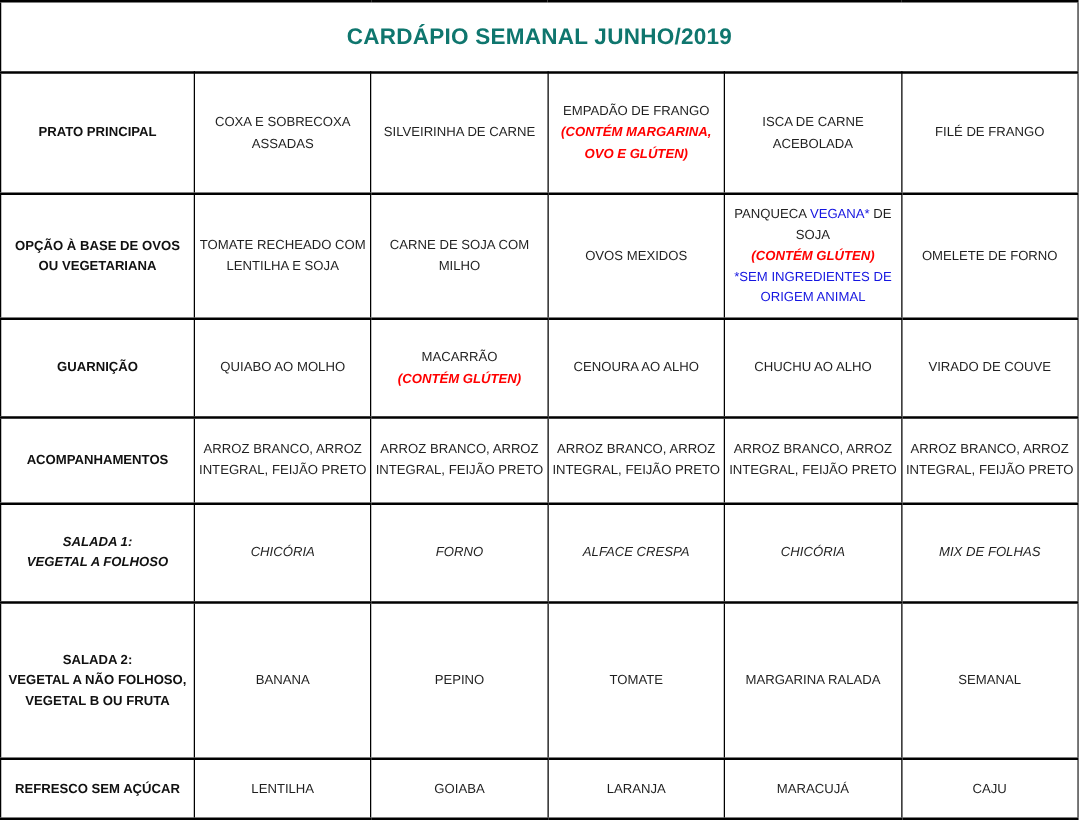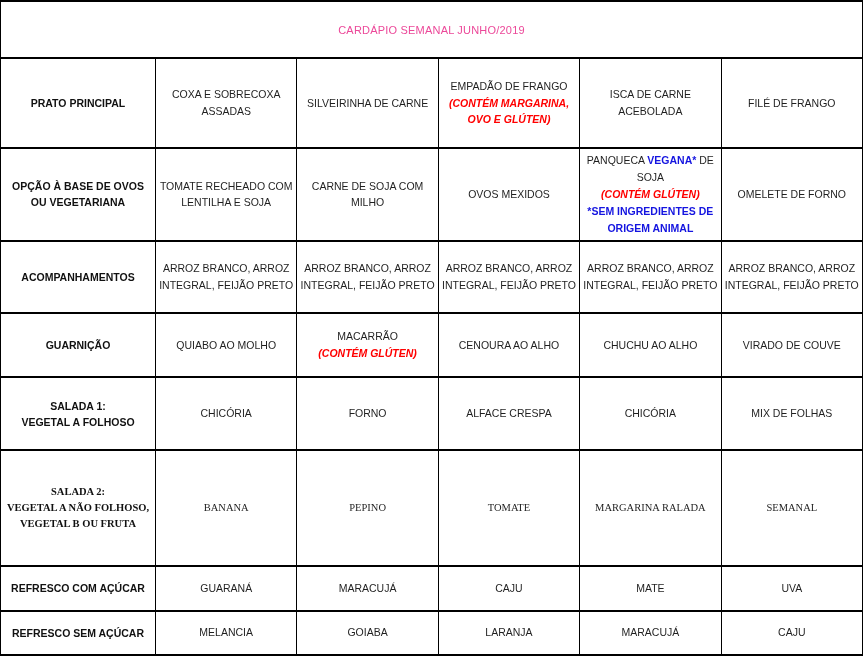--- a/index.html
+++ b/index.html
@@ -33,24 +33,24 @@
     border-top: 2px solid var(--border);
     border-bottom: 2px solid var(--border);
     text-align: center;
     vertical-align: middle;
     padding: 2px 3px;
     overflow: hidden;
   }
 
   tr.title-row { height: 57px; }
   th.title {
-    font-size: 11px;
-    font-weight: normal;
+    font-size: 18px;
+    font-weight: bold;
     letter-spacing: 0.2px;
-    color: #ec4899;
+    color: #0f766e;
   }
 
   tr.header-row { height: 61px; }
   th.col-h {
     font-size: 11px;
     font-weight: bold;
     white-space: pre-line;
     color: #111;
   }
 
@@ -65,27 +65,27 @@
     font-size: 10.5px;
     font-weight: normal;
     line-height: 1.6;
     color: var(--ink);
   }
 
   tbody tr:nth-child(1) { height: 87px; }
   tbody tr:nth-child(2) { height: 88px; }
   tbody tr:nth-child(3) { height: 70px; }
   tbody tr:nth-child(4) { height: 62px; }
-  tbody tr:nth-child(5) { height: 71px; }
-  tbody tr:nth-child(6) { height: 112px; font-family: Liberation Serif, serif; }
+  tbody tr:nth-child(5) { height: 71px; font-style: italic; }
+  tbody tr:nth-child(6) { height: 112px; }
   tbody tr:nth-child(7) { height: 43px; }
   tbody tr:nth-child(8) { height: 43px; }
 
   .red  { color: var(--red);  font-weight: bold; font-style: italic; }
-  .blue { color: var(--blue); font-weight: bold; }
+  .blue { color: var(--blue); font-weight: normal; }
 </style>
 </head>
 <body>
 
 <div class="sheet">
   <table>
     <colgroup>
       <col class="label-col">
       <col>
         <col>
@@ -110,34 +110,34 @@
         <tr>
           <th>OPÇÃO À BASE DE OVOS
 OU VEGETARIANA</th>
           <td><span>TOMATE RECHEADO COM LENTILHA E SOJA</span></td>
           <td><span>CARNE DE SOJA COM MILHO</span></td>
           <td><span>OVOS MEXIDOS</span></td>
           <td><span>PANQUECA </span><span class="blue">VEGANA*</span><span> DE SOJA</span><br><span class="red">(CONTÉM GLÚTEN)</span><br><span class="blue">*SEM INGREDIENTES DE ORIGEM ANIMAL</span></td>
           <td><span>OMELETE DE FORNO</span></td>
         </tr>
         <tr>
+          <th>GUARNIÇÃO</th>
+          <td><span>QUIABO AO MOLHO</span></td>
+          <td><span>MACARRÃO</span><br><span class="red">(CONTÉM GLÚTEN)</span></td>
+          <td><span>CENOURA AO ALHO</span></td>
+          <td><span>CHUCHU AO ALHO</span></td>
+          <td><span>VIRADO DE COUVE</span></td>
+        </tr>
+        <tr>
           <th>ACOMPANHAMENTOS</th>
           <td><span>ARROZ BRANCO, ARROZ INTEGRAL, FEIJÃO PRETO</span></td>
           <td><span>ARROZ BRANCO, ARROZ INTEGRAL, FEIJÃO PRETO</span></td>
           <td><span>ARROZ BRANCO, ARROZ INTEGRAL, FEIJÃO PRETO</span></td>
           <td><span>ARROZ BRANCO, ARROZ INTEGRAL, FEIJÃO PRETO</span></td>
           <td><span>ARROZ BRANCO, ARROZ INTEGRAL, FEIJÃO PRETO</span></td>
-        </tr>
-        <tr>
-          <th>GUARNIÇÃO</th>
-          <td><span>QUIABO AO MOLHO</span></td>
-          <td><span>MACARRÃO</span><br><span class="red">(CONTÉM GLÚTEN)</span></td>
-          <td><span>CENOURA AO ALHO</span></td>
-          <td><span>CHUCHU AO ALHO</span></td>
-          <td><span>VIRADO DE COUVE</span></td>
         </tr>
         <tr>
           <th>SALADA 1:
 VEGETAL A FOLHOSO</th>
           <td><span>CHICÓRIA</span></td>
           <td><span>FORNO</span></td>
           <td><span>ALFACE CRESPA</span></td>
           <td><span>CHICÓRIA</span></td>
           <td><span>MIX DE FOLHAS</span></td>
         </tr>
@@ -145,30 +145,22 @@
           <th>SALADA 2:
 VEGETAL A NÃO FOLHOSO,
 VEGETAL B OU FRUTA</th>
           <td><span>BANANA</span></td>
           <td><span>PEPINO</span></td>
           <td><span>TOMATE</span></td>
           <td><span>MARGARINA RALADA</span></td>
           <td><span>SEMANAL</span></td>
         </tr>
         <tr>
-          <th>REFRESCO COM AÇÚCAR</th>
-          <td><span>GUARANÁ</span></td>
-          <td><span>MARACUJÁ</span></td>
-          <td><span>CAJU</span></td>
-          <td><span>MATE</span></td>
-          <td><span>UVA</span></td>
-        </tr>
-        <tr>
           <th>REFRESCO SEM AÇÚCAR</th>
-          <td><span>MELANCIA</span></td>
+          <td><span>LENTILHA</span></td>
           <td><span>GOIABA</span></td>
           <td><span>LARANJA</span></td>
           <td><span>MARACUJÁ</span></td>
           <td><span>CAJU</span></td>
         </tr>
       </tbody>
   </table>
 </div>
 
 </body></html>

